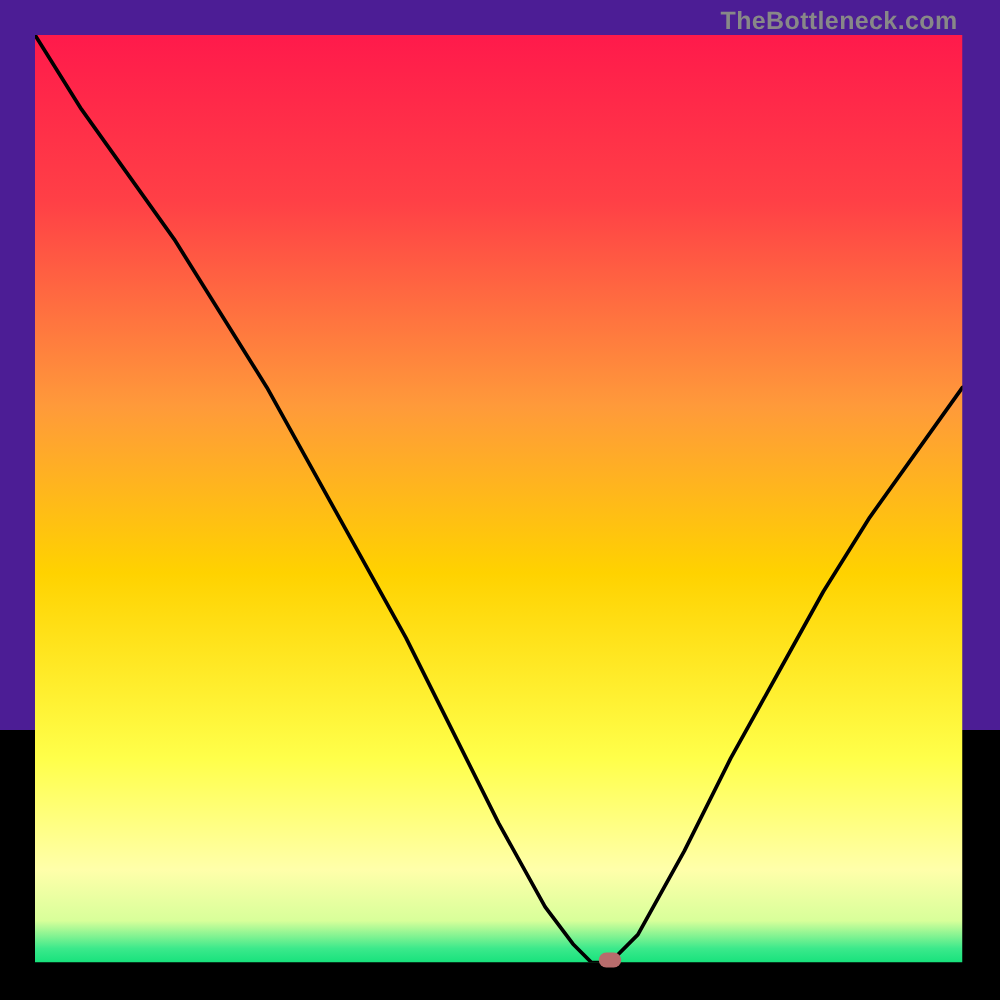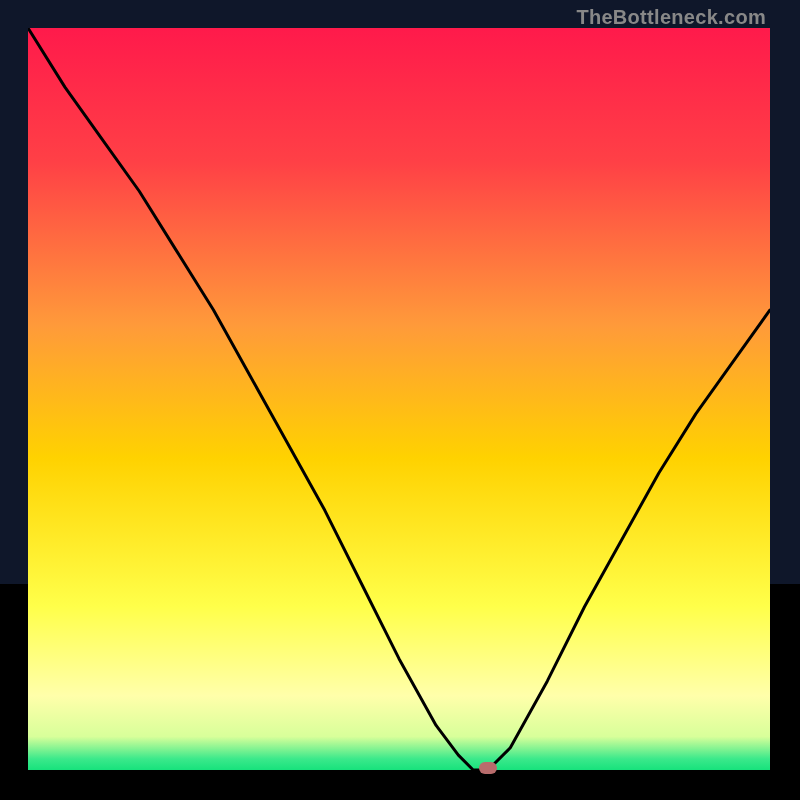--- a/index.html
+++ b/index.html
@@ -1,16 +1,16 @@
 <!DOCTYPE html>
 <html><head>
 <meta charset="utf-8">
 <style>
   html,body{margin:0;padding:0;width:800px;height:800px;overflow:hidden;background:#000}
-  .frame{position:relative;width:800px;height:584px;background:#0f172a}
+  .frame{position:relative;width:800px;height:584px;background:#4c1d95}
   .plot{position:absolute;left:28px;top:28px;width:742px;height:742px}
   .watermark{position:absolute;right:34px;top:6px;color:#888;font:700 20px Arial,sans-serif;letter-spacing:.3px}
   .curve{position:absolute;left:28px;top:28px;width:742px;height:742px;pointer-events:none}
   .dot{position:absolute;width:18px;height:12px;border-radius:6px;background:#b86c6c}
 </style>
 </head>
 <body>
 
 <div class="frame">
 

